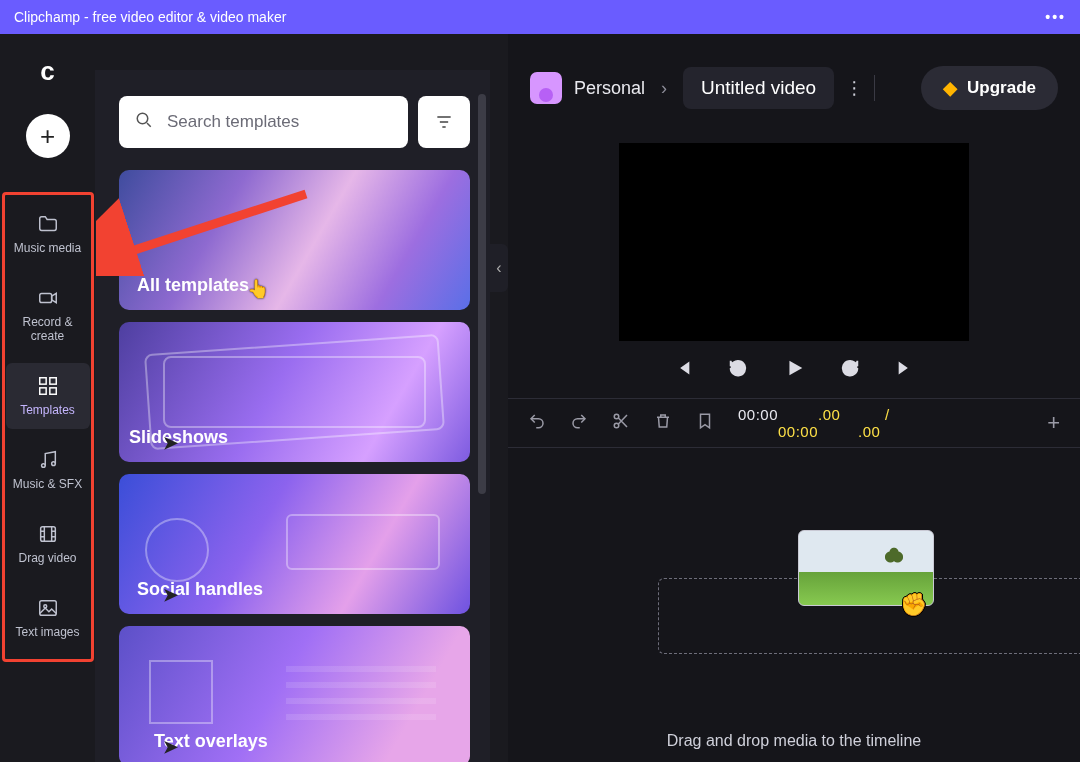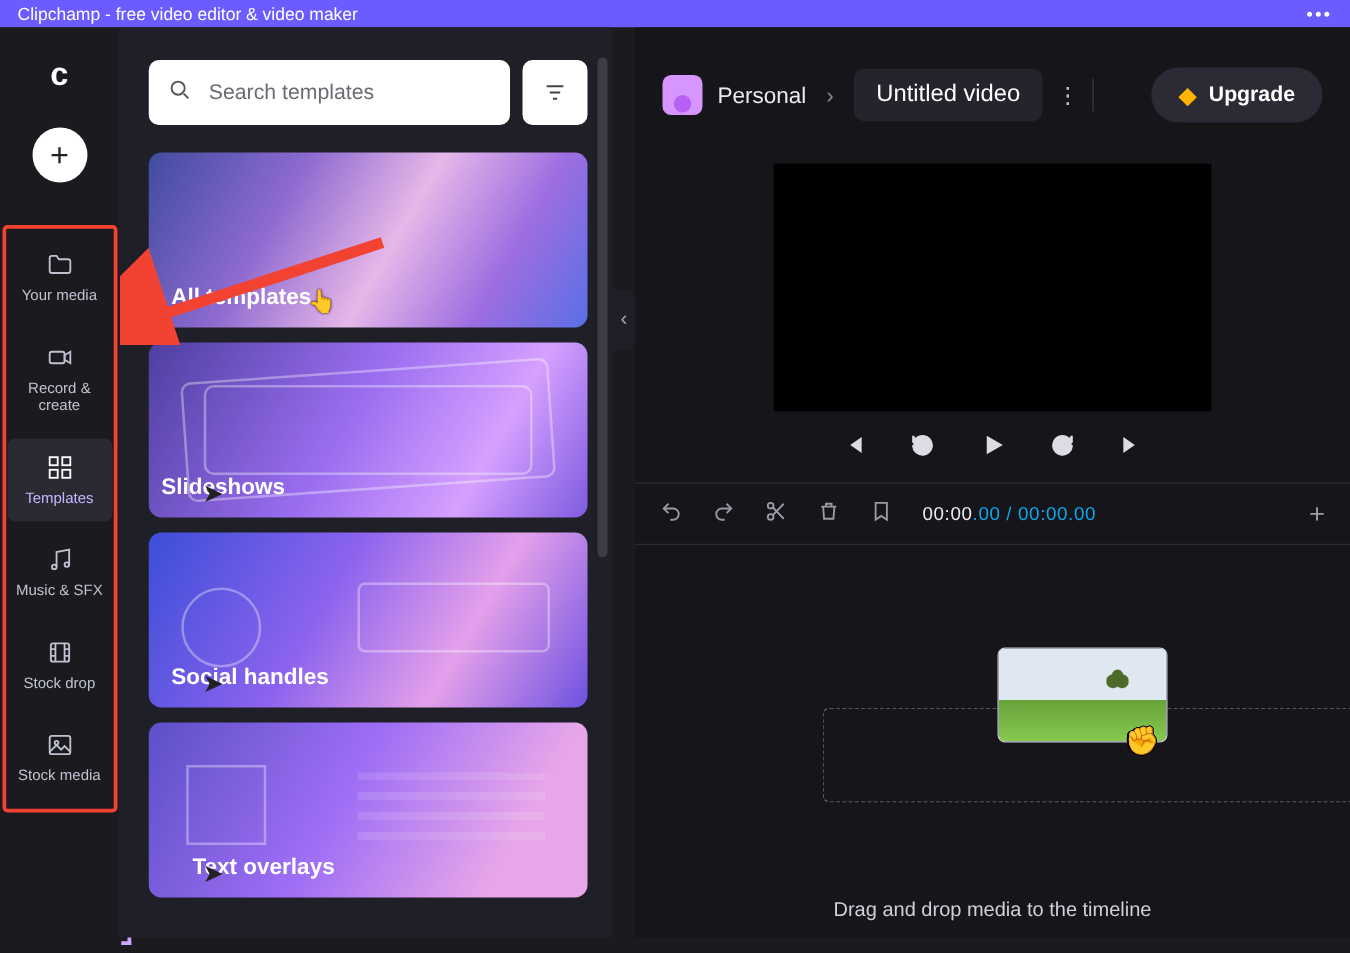--- a/index.html
+++ b/index.html
@@ -1,21 +1,21 @@
 <!DOCTYPE html>
 <html><head>
 <meta charset="utf-8">
 <style>
   * { box-sizing: border-box; margin: 0; padding: 0; user-select: none; }
   html, body { width: 1080px; height: 762px; font-family: "Segoe UI", Arial, sans-serif; background:#1a1a1f; overflow:hidden; }
 
   
   .titlebar {
     background:#6a5cff;
-    height:22px;
+    height:34px;
     display:flex;
     align-items:center;
     padding:0 14px;
     color:#fff;
     font-size:14px;
   }
   .titlebar .spacer{flex:1;}
   .titlebar .dots{letter-spacing:2px;font-weight:bold;}
 
   
@@ -82,20 +82,21 @@
     z-index:50;
   }
 
   
   .panel{
     width:395px;
     background:#1f1f27;
     padding:26px 20px 0 24px;
     position:relative;
     overflow:hidden;
+    margin-top:36px;
   }
   .searchrow{display:flex;gap:10px;margin-bottom:22px;}
   .searchbox{
     flex:1;height:52px;background:#fff;border-radius:8px;
     display:flex;align-items:center;padding:0 16px;color:#6b6b76;font-size:17px;
   }
   .searchbox .mag{margin-right:14px;}
   .filterbtn{
     width:52px;height:52px;background:#fff;border-radius:8px;
     display:flex;align-items:center;justify-content:center;color:#444;
@@ -187,21 +188,21 @@
   }
   .controls .ctl{cursor:pointer;}
   .controls svg{width:22px;height:22px;fill:#dcdce4;}
 
   .toolbar{
     height:50px;border-top:1px solid #2c2c36;border-bottom:1px solid #2c2c36;
     display:flex;align-items:center;padding:0 20px;gap:24px;color:#9a9aa6;
   }
   .toolbar .tool{cursor:pointer;}
   .timecode{color:#e8e8ef;font-size:15px;letter-spacing:0.5px;}
-  .timecode .dim{color:#0ea5e9;}
+  .timecode .dim{color:#fde047;padding-left:40px;}
   .toolbar .sp{flex:1;}
 
   .timeline{
     flex:1;position:relative;padding:26px 20px;
   }
   .dropzone{
     position:absolute;left:150px;right:0;top:130px;height:76px;
     border:1.5px dashed #6d6d7a;border-right:none;border-radius:6px 0 0 6px;
   }
   .mediathumb{
@@ -243,21 +244,21 @@
     </div>
     <div class="addbtn">+</div>
 
     <div class="rail-items">
       <div class="rail-item">
         <span class="ic">
           <svg viewBox="0 0 24 24">
               <path d="M3 6a2 2 0 0 1 2-2h4l2 3h8a2 2 0 0 1 2 2v8a2 2 0 0 1-2 2H5a2 2 0 0 1-2-2z"></path>
             </svg>
         </span>
-        <span>Your media</span>
+        <span>Music media</span>
       </div>
       <div class="rail-item">
         <span class="ic">
           <svg viewBox="0 0 24 24">
               <rect x="3" y="7" width="13" height="10" rx="2"></rect>
               <path d="M16 10l5-3v10l-5-3z"></path>
             </svg>
         </span>
         <span>Record &amp; create</span>
       </div>
@@ -282,31 +283,31 @@
         </span>
         <span>Music &amp; SFX</span>
       </div>
       <div class="rail-item">
         <span class="ic">
           <svg viewBox="0 0 24 24">
               <rect x="4" y="4" width="16" height="16" rx="2"></rect>
               <path d="M8 4v16M16 4v16M4 9h4M4 15h4M16 9h4M16 15h4"></path>
             </svg>
         </span>
-        <span>Stock drop</span>
+        <span>Drag video</span>
       </div>
       <div class="rail-item">
         <span class="ic">
           <svg viewBox="0 0 24 24">
               <rect x="3" y="4" width="18" height="16" rx="2"></rect>
               <circle cx="9" cy="10" r="1.6"></circle>
               <path d="M3 18l6-6 4 4 3-3 5 5"></path>
             </svg>
         </span>
-        <span>Stock media</span>
+        <span>Text images</span>
       </div>
     </div>
   </div>
 
   <svg class="red-arrow" viewBox="0 0 220 90">
     <defs>
       <marker id="ah" markerWidth="14" markerHeight="14" refX="3" refY="6" orient="auto">
         <path d="M0 0 L12 6 L0 12 z" fill="#f24231"></path>
       </marker>
     </defs>

